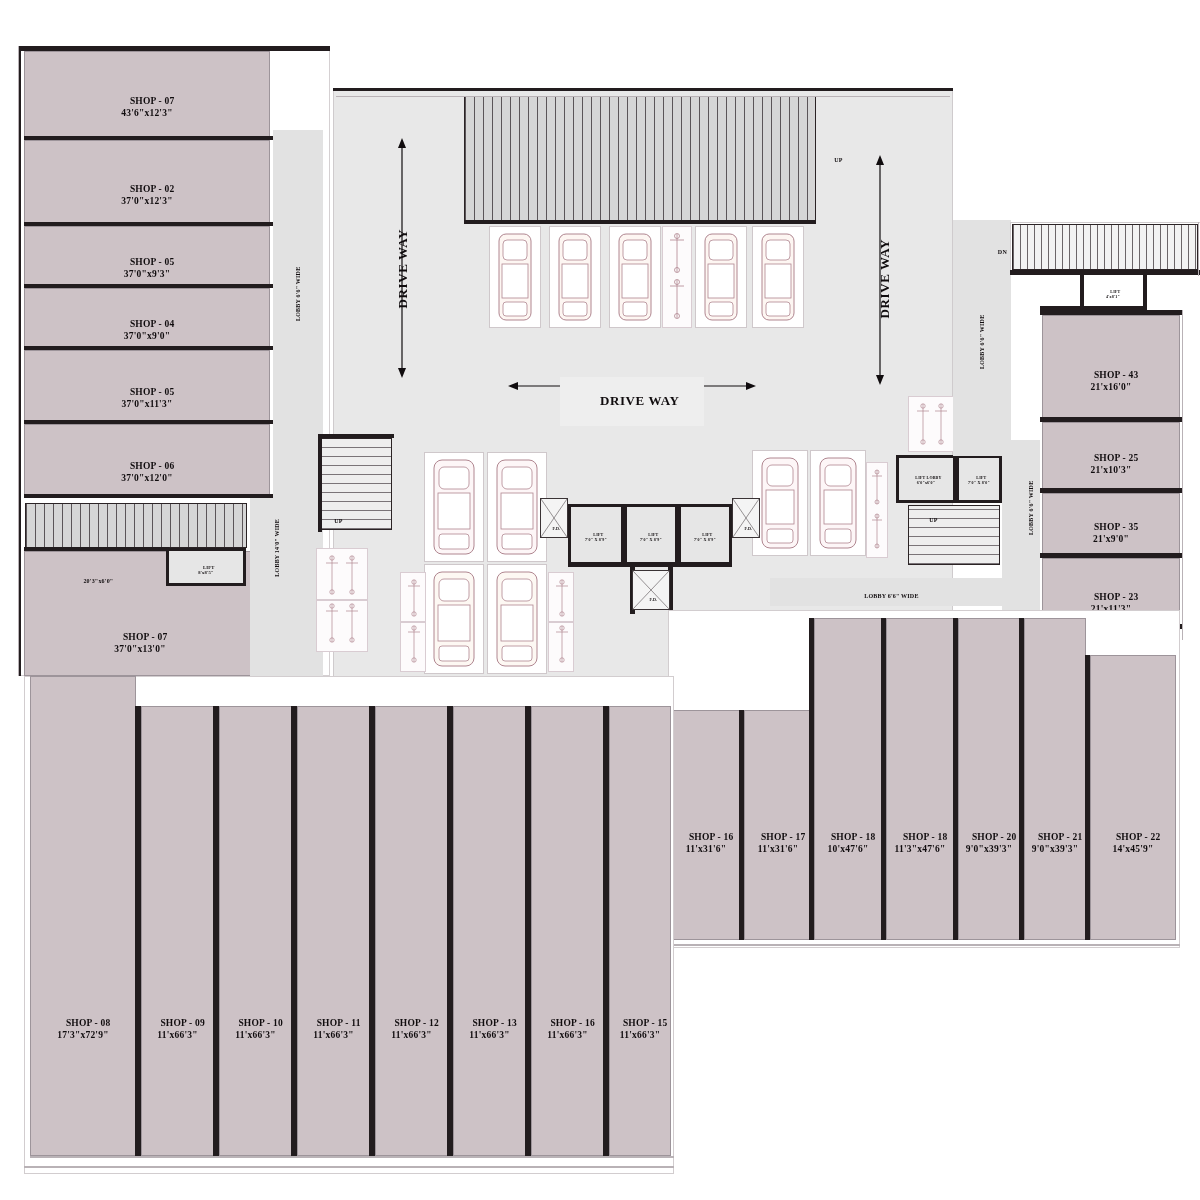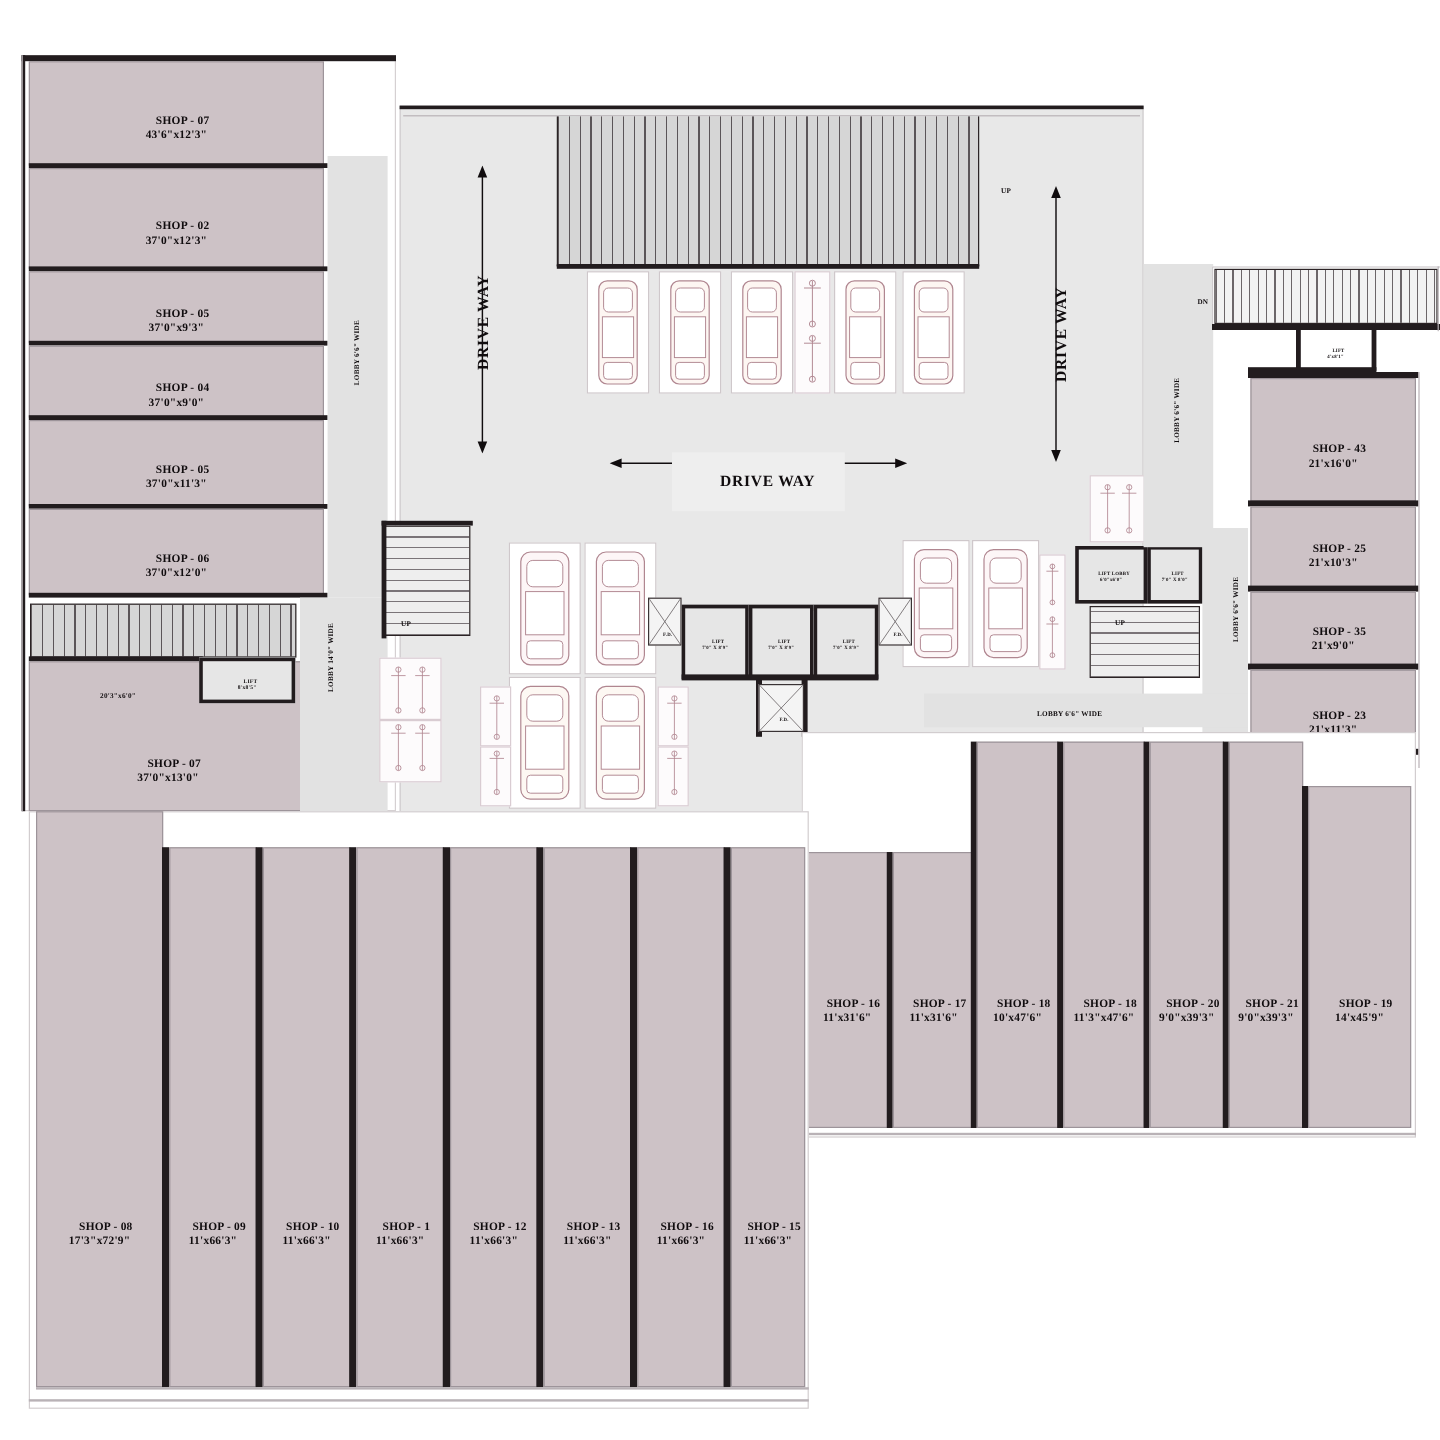--- a/index.html
+++ b/index.html
@@ -544,21 +544,21 @@
 
   <div class="shop" style="left:1024px;top:618px;width:62px;height:322px;"></div>
   <div class="lbl lbl-shop" style="left:1024px;top:820px;width:62px;">
     <span>SHOP - 21</span>
 <span>9'0"x39'3"</span>
   </div>
   <div class="wall" style="left:1085px;top:655px;width:5px;height:285px;"></div>
 
   <div class="shop" style="left:1090px;top:655px;width:86px;height:285px;"></div>
   <div class="lbl lbl-shop" style="left:1090px;top:820px;width:86px;">
-    <span>SHOP - 19</span>
+    <span>SHOP - 22</span>
 <span>14'x45'9"</span>
   </div>
 
   <div class="hair" style="left:668px;top:944px;width:512px;height:2px;"></div>
 
   <div class="white" style="left:24px;top:676px;width:650px;height:498px;border:1px solid #d2cdcf;"></div>
 
   <div class="shop" style="left:30px;top:676px;width:106px;height:480px;"></div>
   <div class="lbl lbl-shop" style="left:30px;top:1006px;width:106px;">
     <span>SHOP - 08</span>
@@ -575,21 +575,21 @@
 
   <div class="shop" style="left:219px;top:706px;width:73px;height:450px;"></div>
   <div class="lbl lbl-shop" style="left:219px;top:1006px;width:73px;">
     <span>SHOP - 10</span>
 <span>11'x66'3"</span>
   </div>
   <div class="wall" style="left:291px;top:706px;width:6px;height:450px;"></div>
 
   <div class="shop" style="left:297px;top:706px;width:73px;height:450px;"></div>
   <div class="lbl lbl-shop" style="left:297px;top:1006px;width:73px;">
-    <span>SHOP - 1</span>
+    <span>SHOP - 11</span>
 <span>11'x66'3"</span>
   </div>
   <div class="wall" style="left:369px;top:706px;width:6px;height:450px;"></div>
 
   <div class="shop" style="left:375px;top:706px;width:73px;height:450px;"></div>
   <div class="lbl lbl-shop" style="left:375px;top:1006px;width:73px;">
     <span>SHOP - 12</span>
 <span>11'x66'3"</span>
   </div>
   <div class="wall" style="left:447px;top:706px;width:6px;height:450px;"></div>

